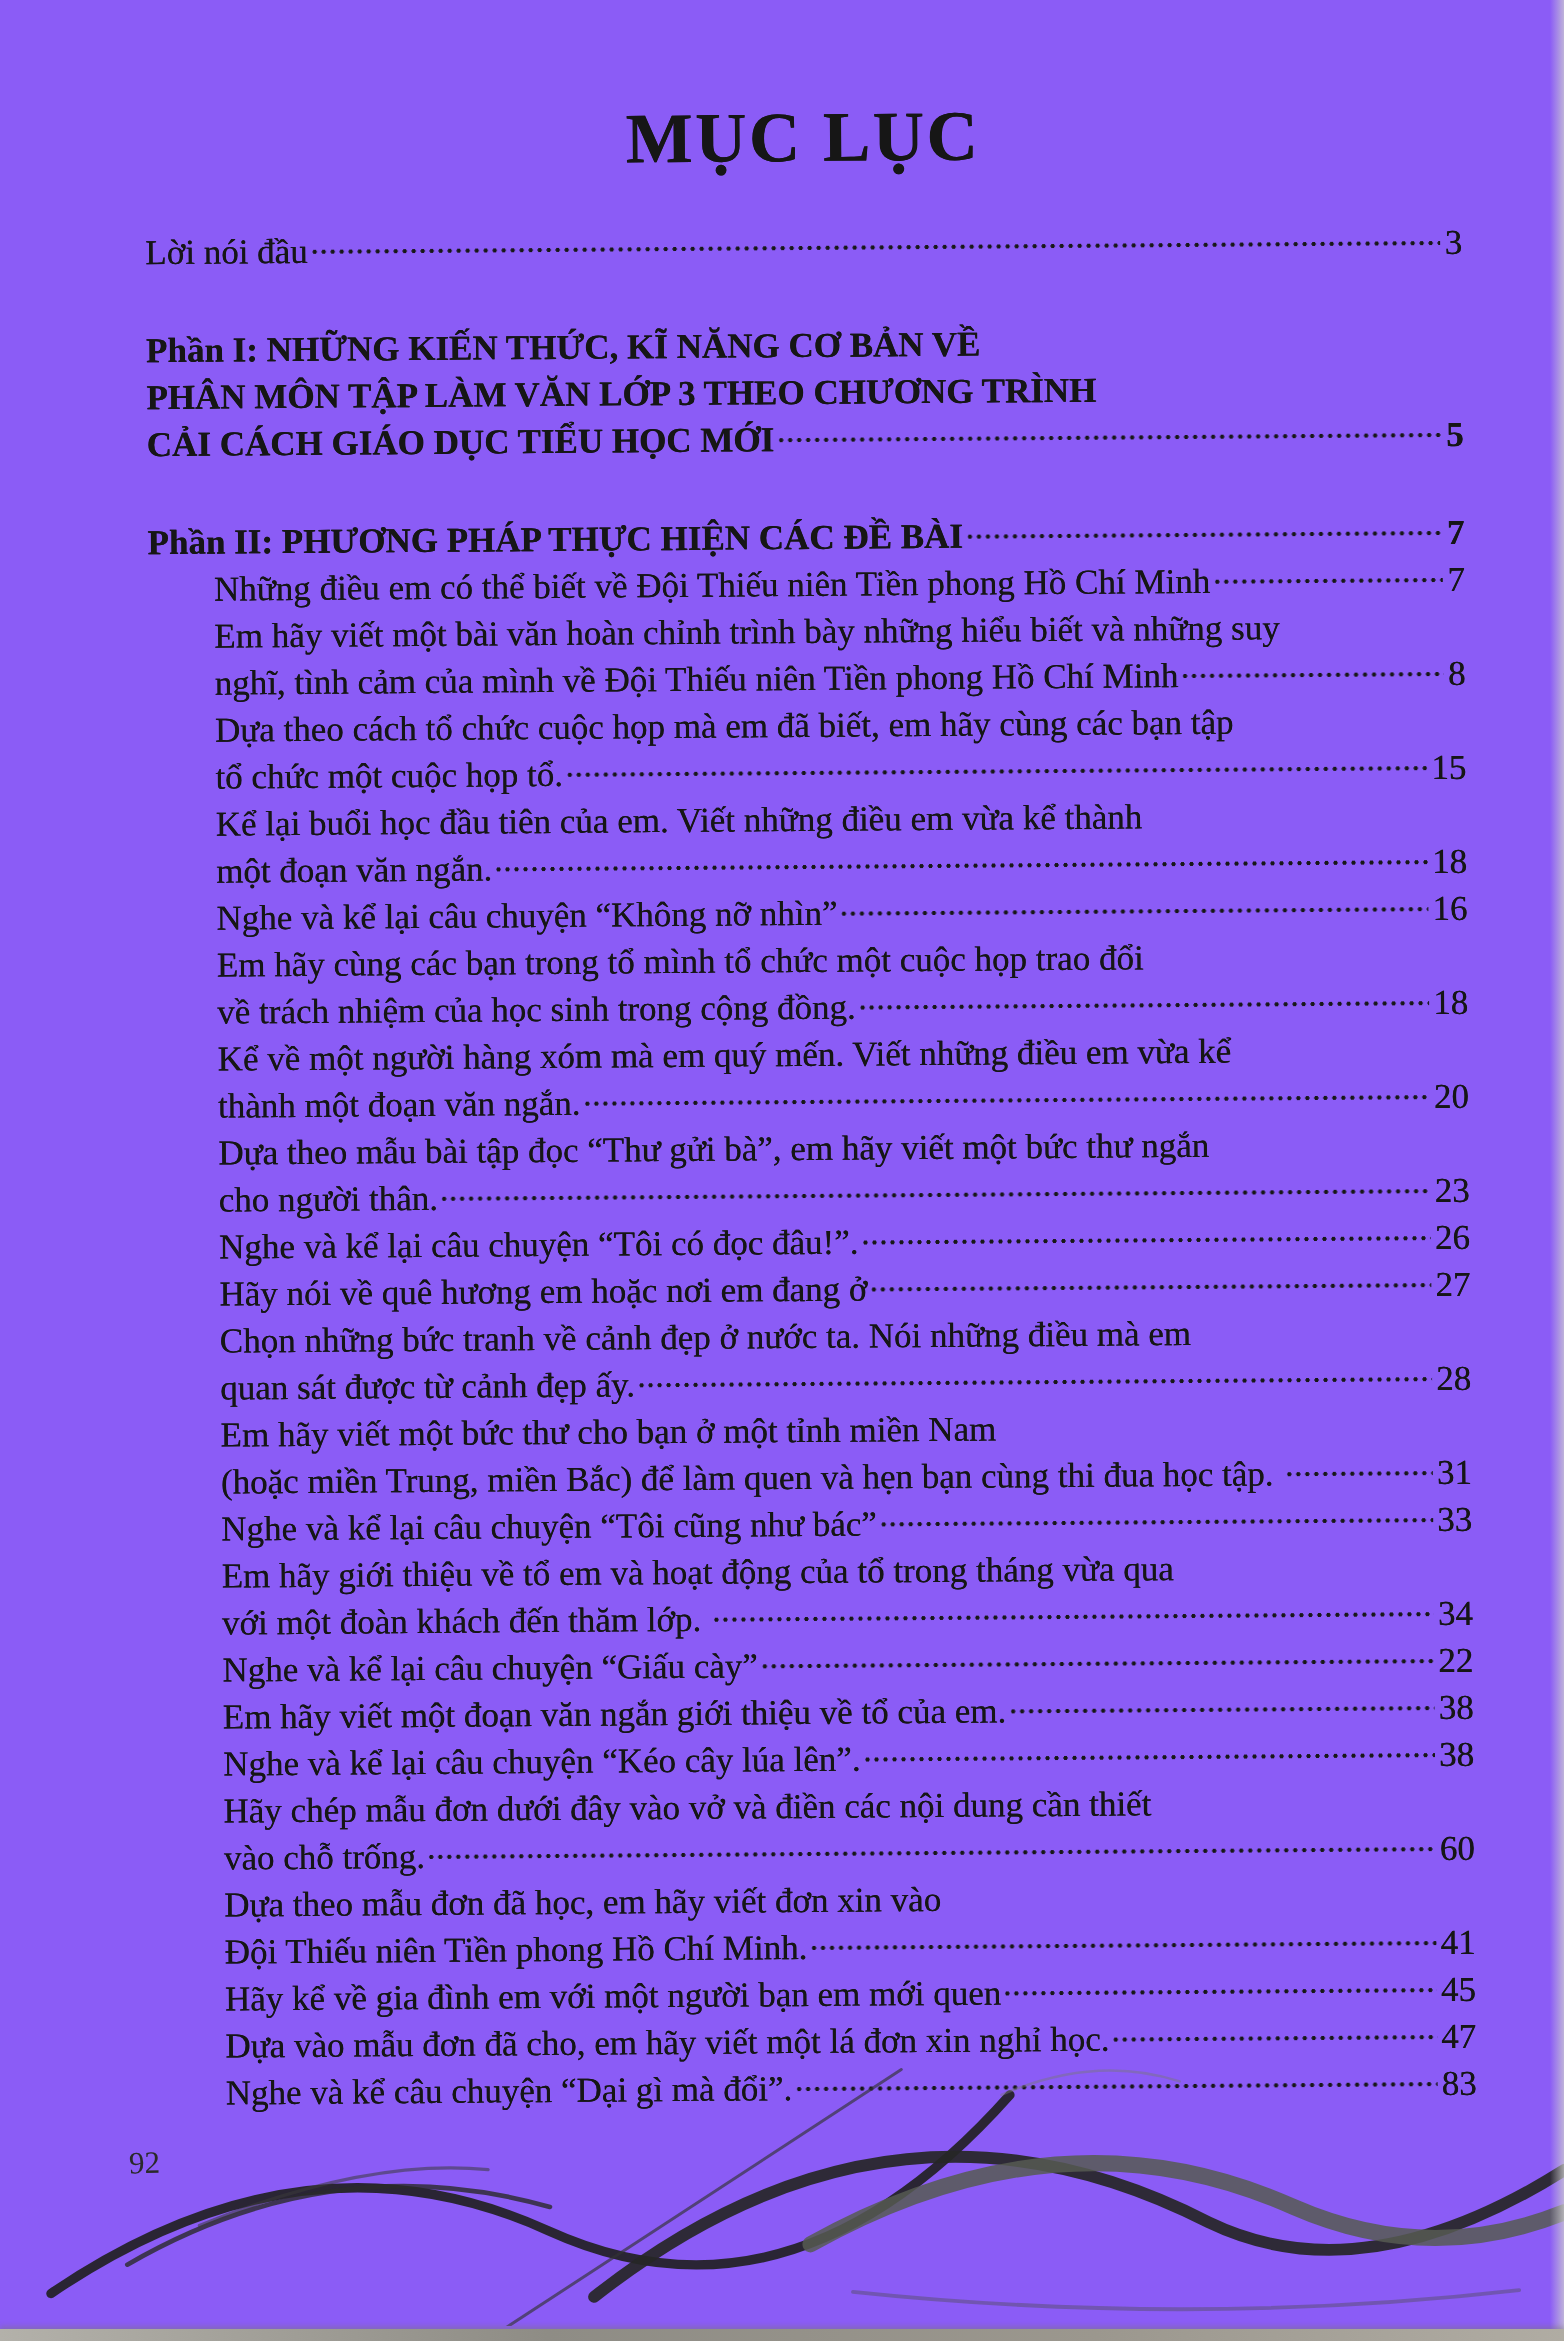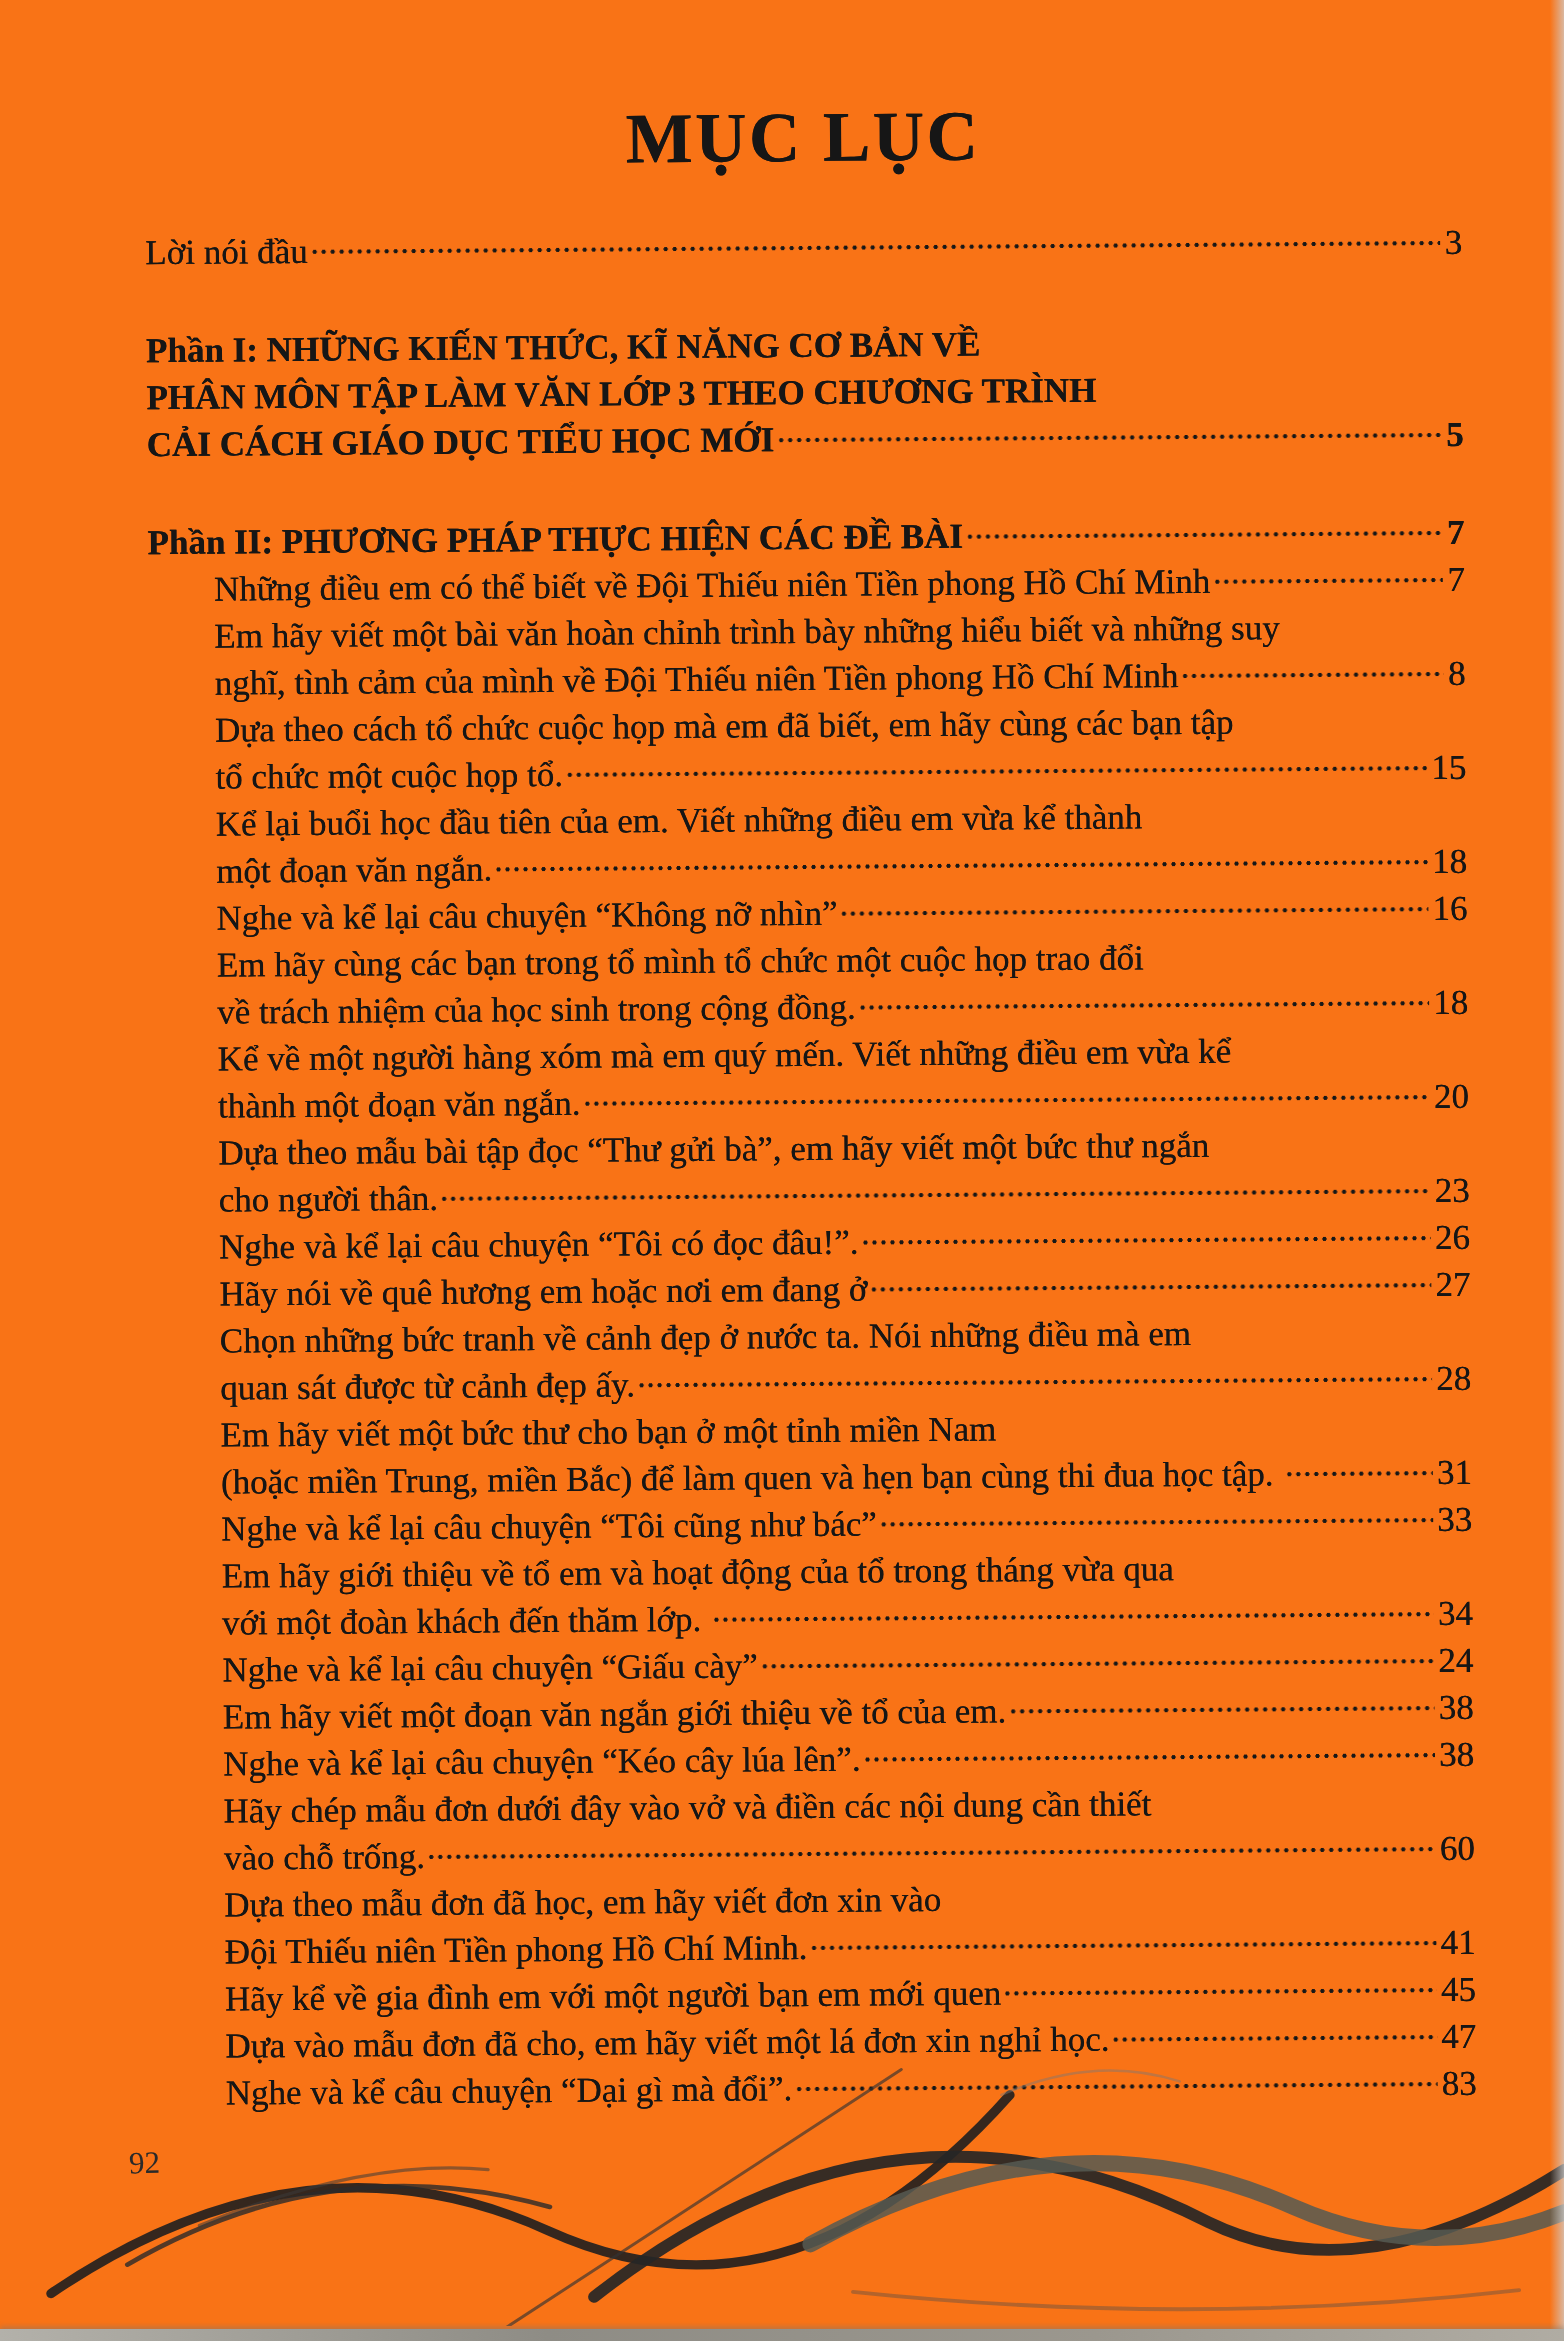--- a/index.html
+++ b/index.html
@@ -2,21 +2,21 @@
 <html lang="vi" style="font-size:13.6px"><head>
 <meta charset="utf-8">
 <style>
   html,body{margin:0;padding:0;}
   body{
     width:1565px;height:2342px;overflow:hidden;position:relative;
     background:#ffffff;
     font-family:"Liberation Serif","DejaVu Serif",serif;
     color:#161616;
   }
-  .sheet{position:absolute;inset:0;background:#f97316;}
+  .sheet{position:absolute;inset:0;background:#8b5cf6;}
   .content{
     position:absolute;left:144px;top:100px;width:1317px;
     transform:rotate(-0.45deg);
     transform-origin:50% 0;
   }
   .title{
     font-size:71px;font-weight:bold;letter-spacing:2.5px;
     text-align:center;line-height:1.05;
     margin:0 0 49px 0;
     text-shadow:0.4px 0 0 currentColor;
@@ -200,21 +200,21 @@
     
   </div>
         <div class="row indent">
     <span class="t">với một đoàn khách đến thăm lớp. </span>
     <span class="dots"></span>
     <span class="pg">34</span>
   </div>
         <div class="row indent">
     <span class="t">Nghe và kể lại câu chuyện “Giấu cày”</span>
     <span class="dots"></span>
-    <span class="pg">24</span>
+    <span class="pg">22</span>
   </div>
         <div class="row indent">
     <span class="t">Em hãy viết một đoạn văn ngắn giới thiệu về tổ của em.</span>
     <span class="dots"></span>
     <span class="pg">38</span>
   </div>
         <div class="row indent">
     <span class="t">Nghe và kể lại câu chuyện “Kéo cây lúa lên”.</span>
     <span class="dots"></span>
     <span class="pg">38</span>

